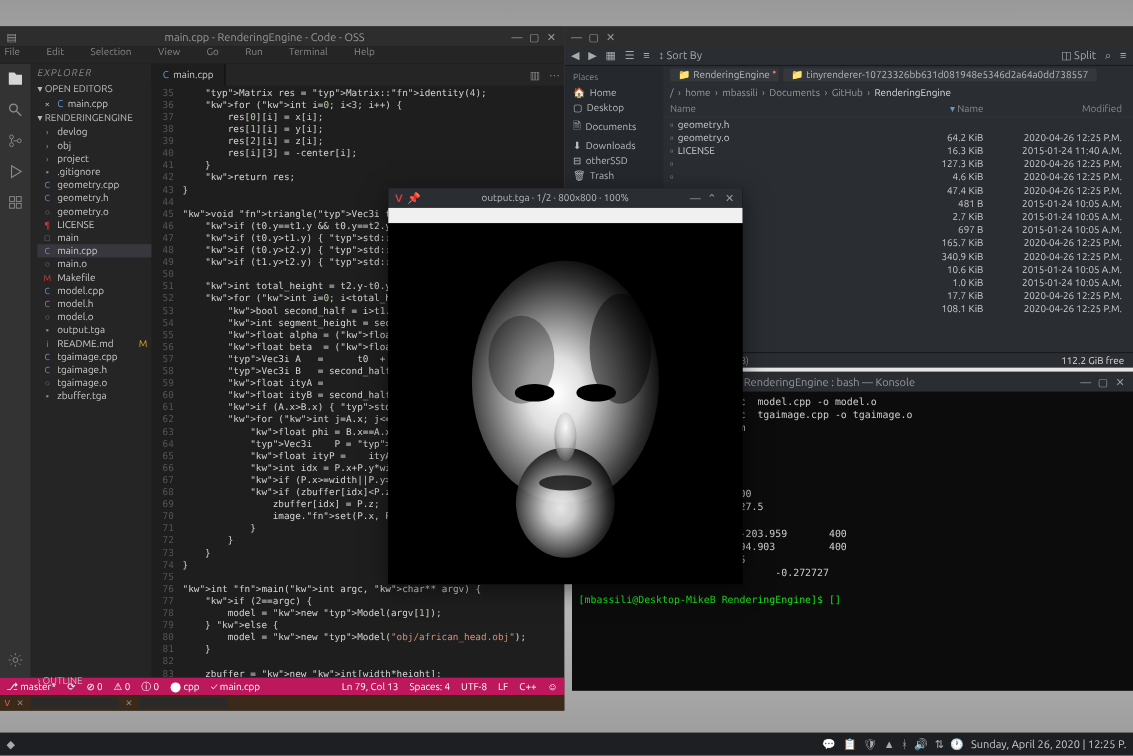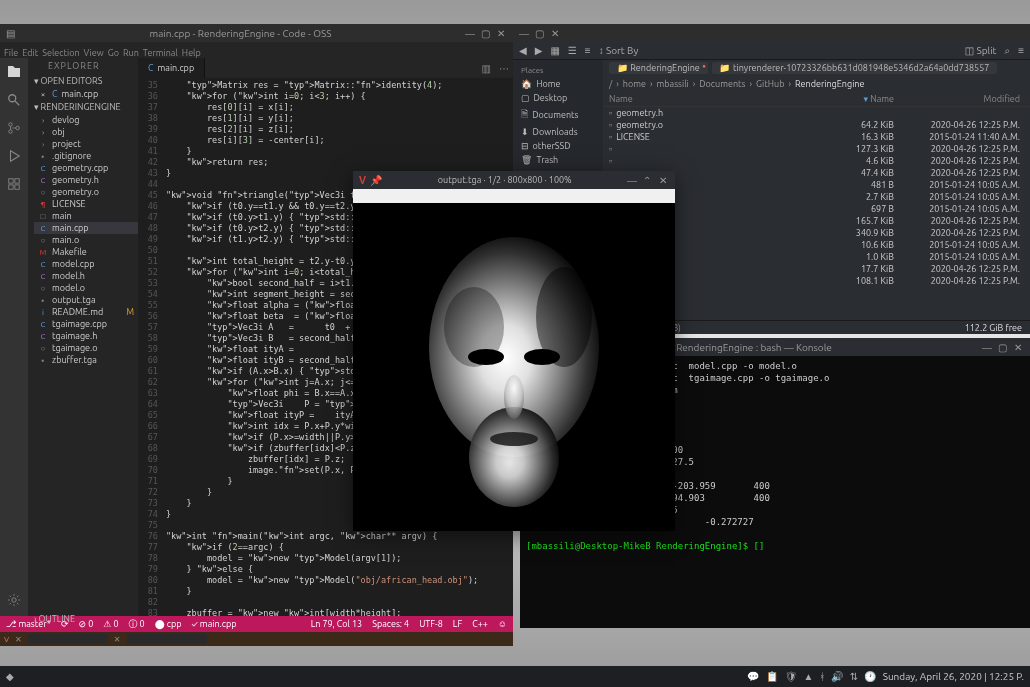--- a/index.html
+++ b/index.html
@@ -4,28 +4,28 @@
 <style>
 * { margin:0; padding:0; box-sizing:border-box; }
 body { font-family: -apple-system, "Segoe UI", Ubuntu, sans-serif; font-size:11px; background:#e8e8e8; overflow:hidden; }
 .desktop { position:relative; width:1030px; height:687px; background:linear-gradient(180deg,#999 0%,#e8e8e8 50%,#999 100%); }
 
 .code-window { position:absolute; left:0; top:24px; width:513px; height:622px; background:#1e1e1e; color:#ccc; display:flex; flex-direction:column; font-size:10px; }
 .titlebar { height:18px; background:#2d2d2d; display:flex; align-items:center; padding:0 6px; color:#999; font-size:10px; }
 .titlebar .title-text { flex:1; text-align:center; }
 .titlebar .ctrls { display:flex; gap:6px; }
 .titlebar .ctrl { width:10px; height:10px; cursor:pointer; color:#999; }
-.menubar { height:16px; background:#252526; display:flex; align-items:flex-end; padding:0 4px; gap:4px; color:#888; font-size:9px; }
+.menubar { height:16px; background:#252526; display:flex; align-items:flex-start; padding:0 4px; gap:24px; color:#888; font-size:9px; }
 .menubar span { cursor:pointer; }
 .vs-body { flex:1; display:flex; overflow:hidden; }
 .activitybar { width:28px; background:#333; display:flex; flex-direction:column; align-items:center; padding-top:6px; gap:12px; }
 .activitybar .aicon { width:16px; height:16px; cursor:pointer; color:#888; display:flex; align-items:center; justify-content:center; }
 .activitybar .aicon.active { color:#fff; }
 .sidebar { width:110px; background:#252526; color:#ccc; overflow:hidden; font-size:9px; }
-.sidebar .head { padding:3px 20px; color:#888; font-size:9px; letter-spacing:1px; }
+.sidebar .head { padding:3px 6px; color:#888; font-size:9px; letter-spacing:1px;font-style:italic; }
 .sidebar .section { padding:2px 6px; color:#bbb; cursor:pointer; }
 .sidebar .tree { padding-left:6px; }
 .tree-item { padding:1px 4px; display:flex; align-items:center; gap:4px; cursor:pointer; white-space:nowrap; }
 .tree-item.selected { background:#37373d; }
 .tree-item .fi { width:10px; text-align:center; font-size:8px; }
 .editor { flex:1; display:flex; flex-direction:column; background:#1e1e1e; overflow:hidden; }
 .tabs { height:20px; background:#252526; display:flex; align-items:center; }
 .tab { padding:0 10px; height:100%; display:flex; align-items:center; gap:4px; background:#2d2d2d; color:#ccc; border-right:1px solid #111; font-size:9px; cursor:pointer; }
 .tab.active { background:#1e1e1e; }
 .editor-body { flex:1; display:flex; overflow:hidden; font-family:'Consolas','Monaco',monospace; font-size:8.5px; line-height:11px; }

